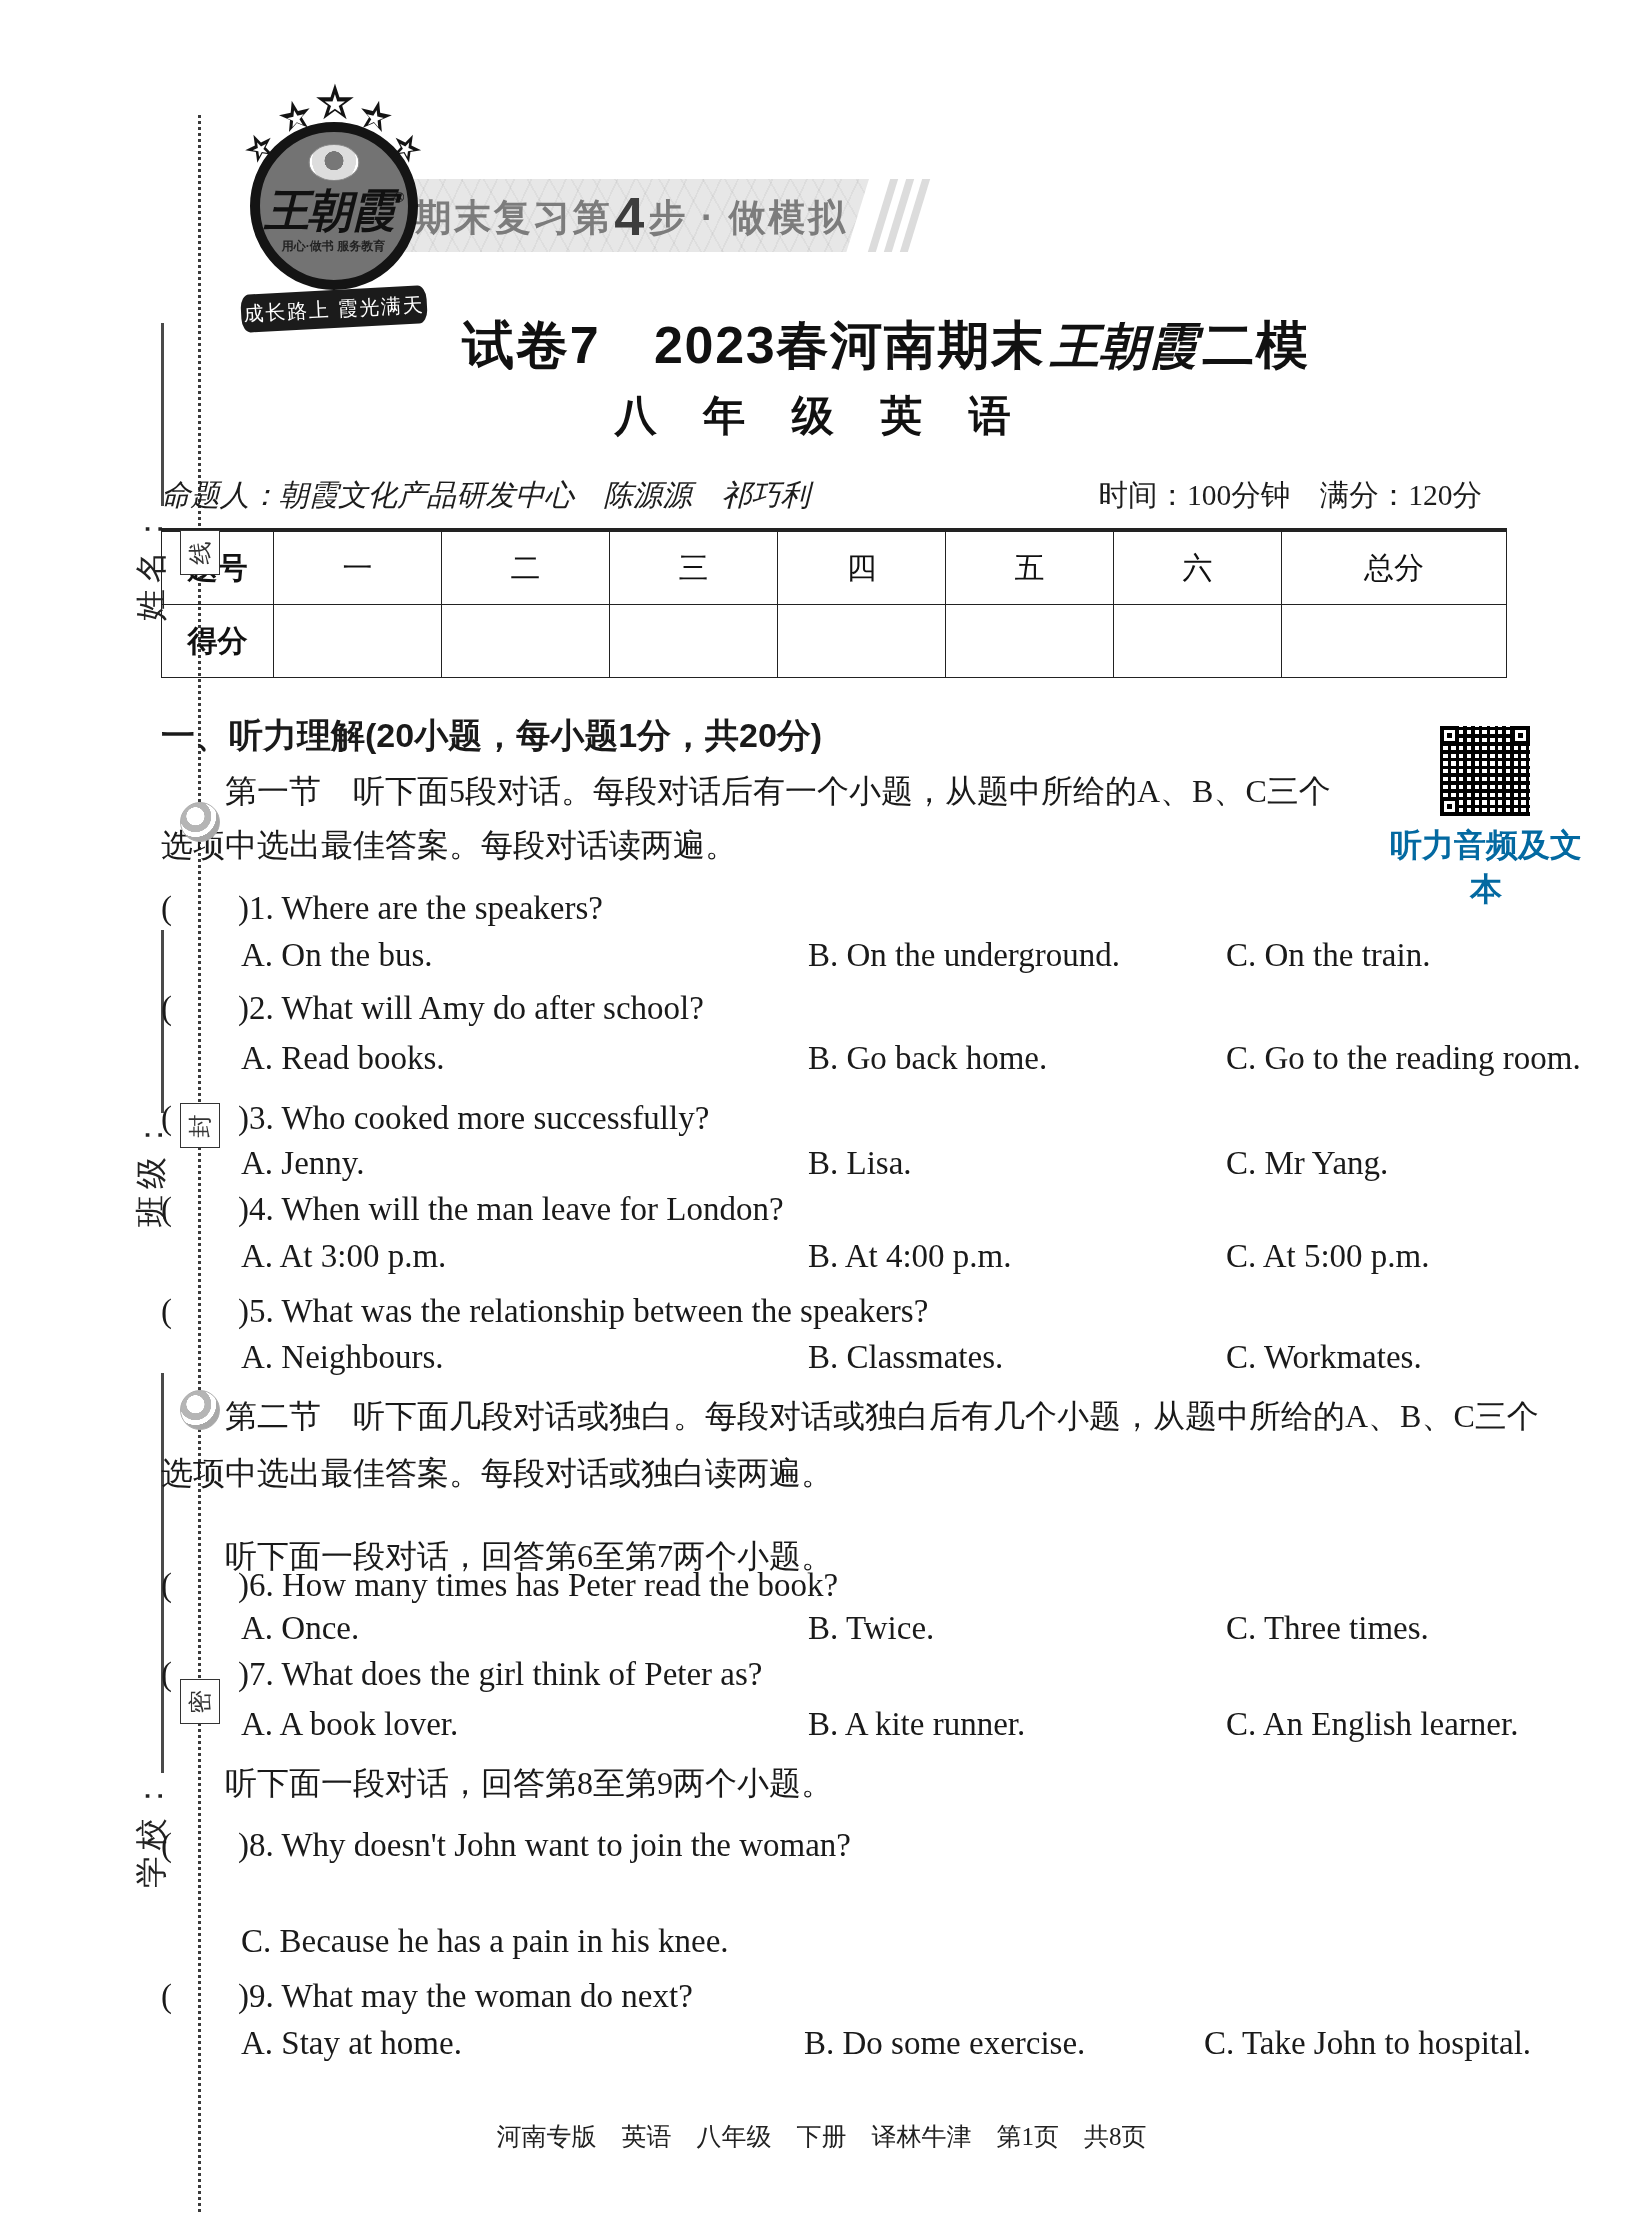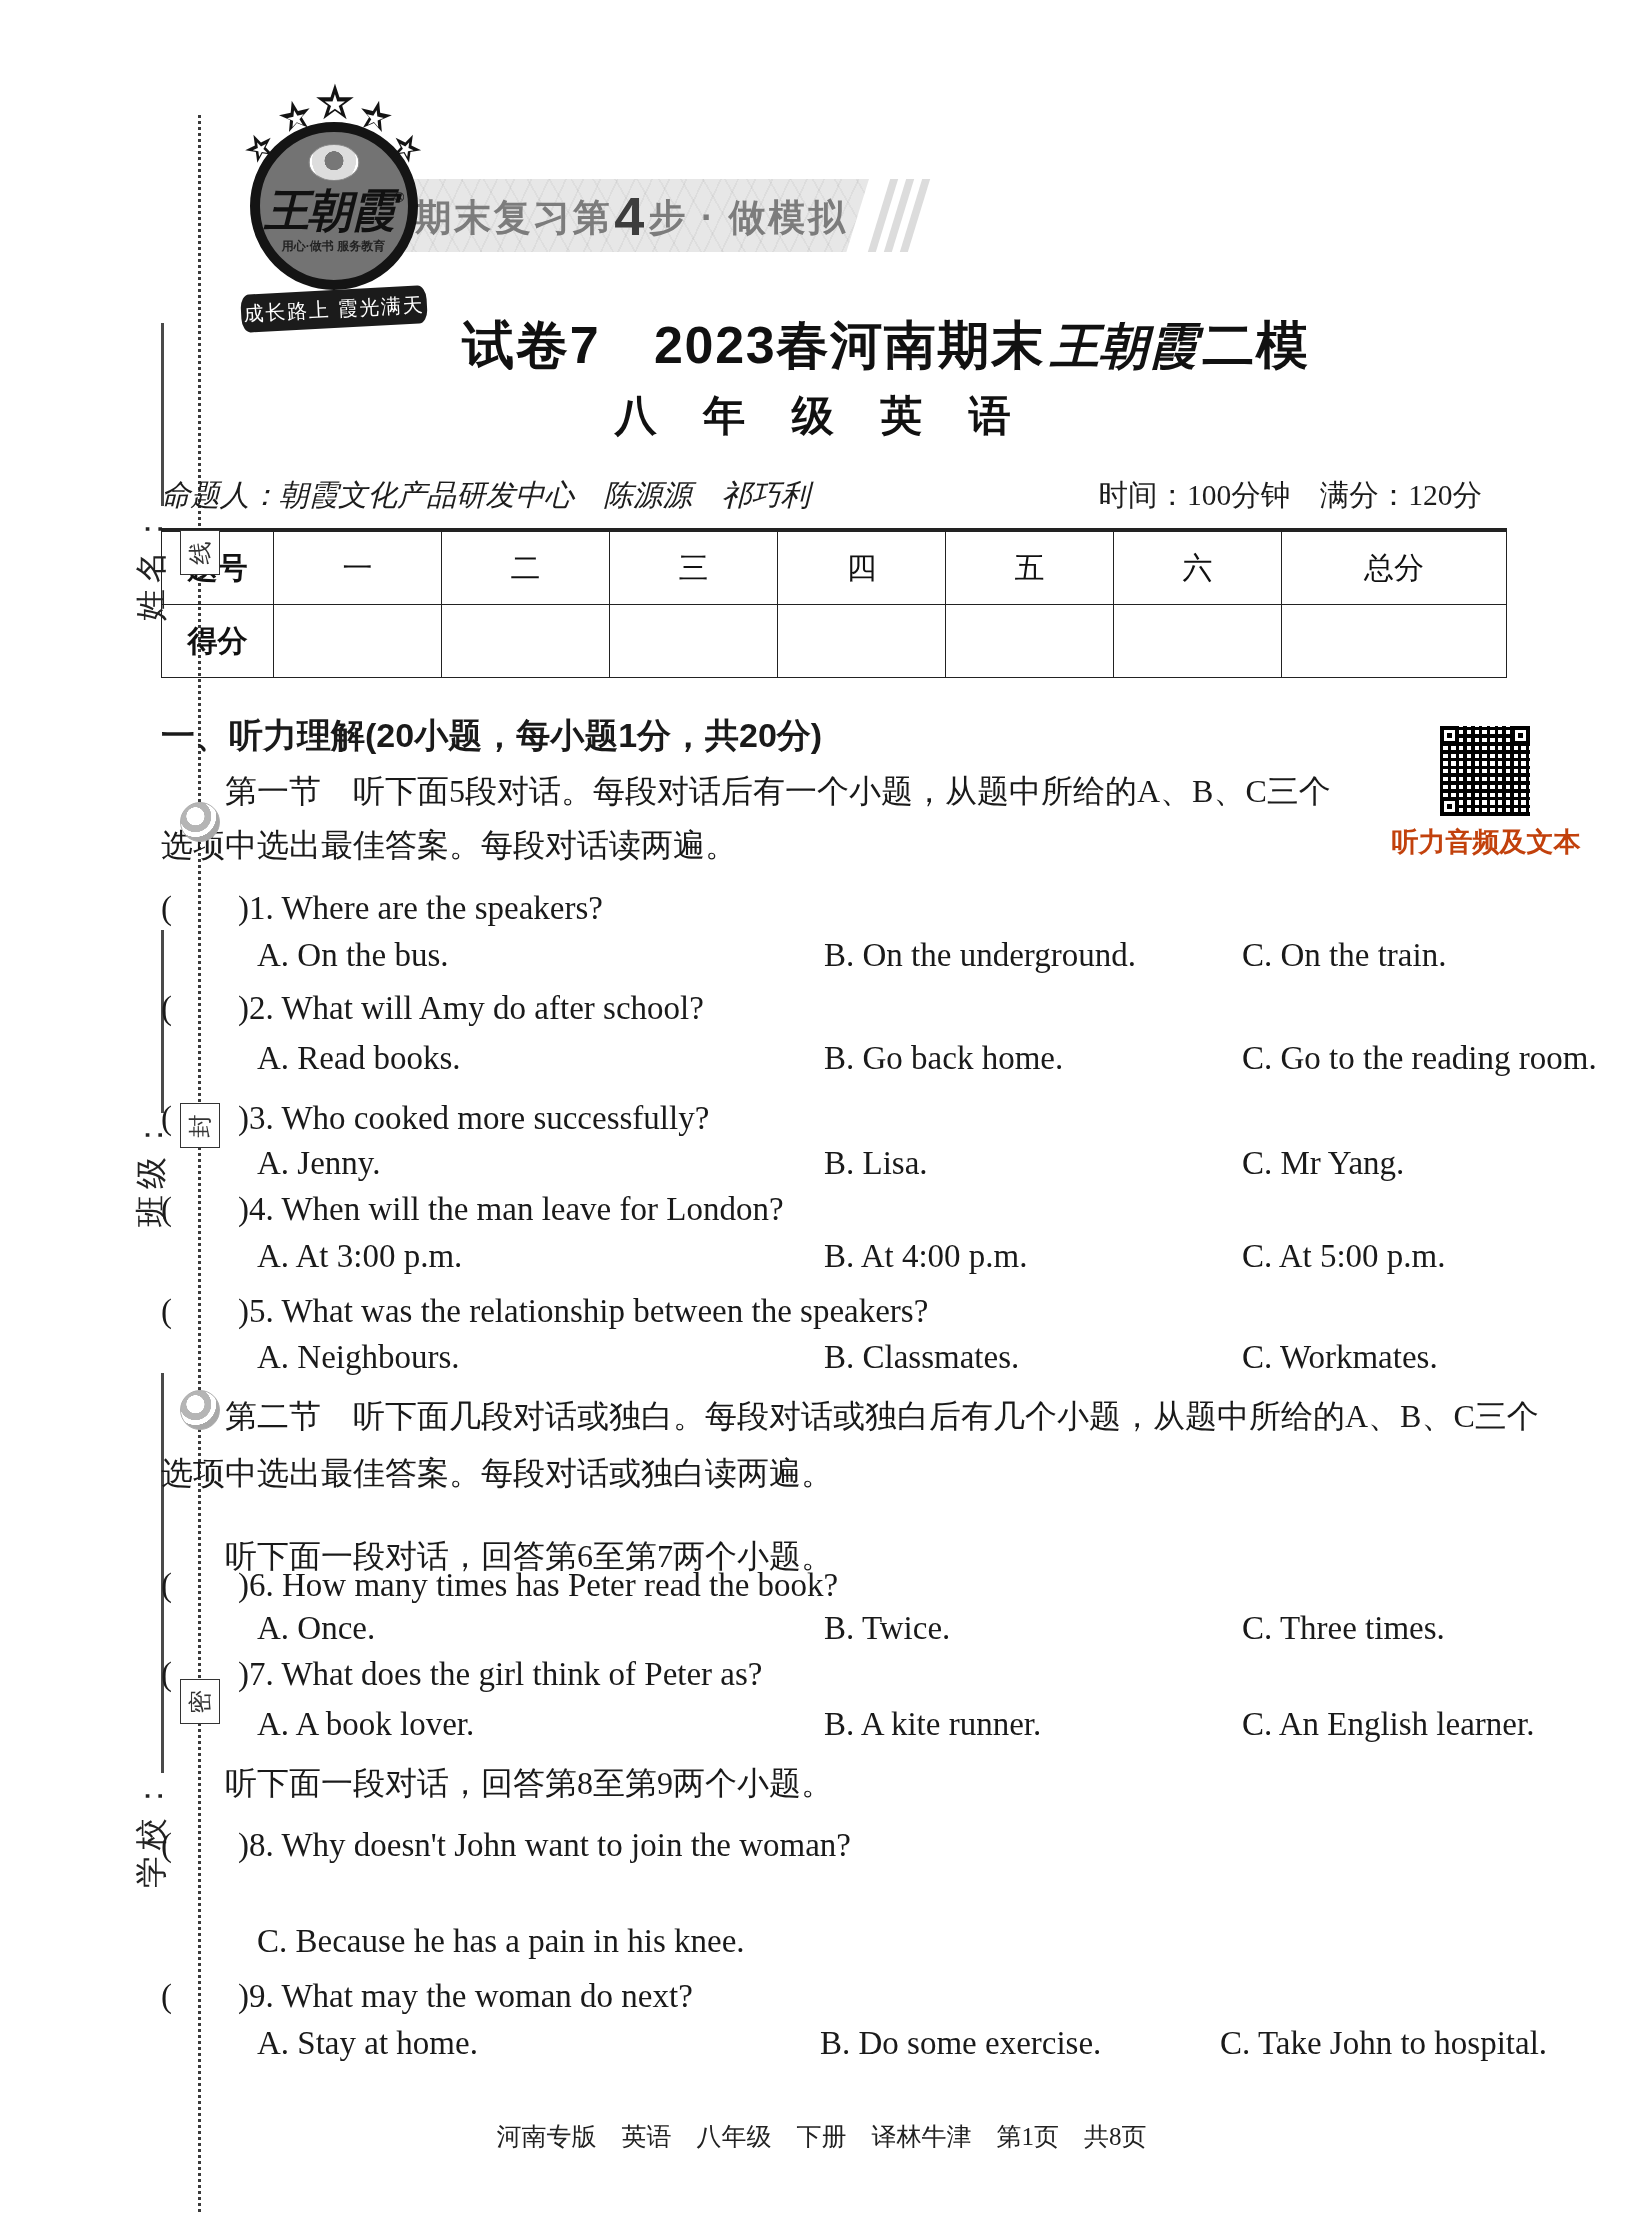--- a/index.html
+++ b/index.html
@@ -70,29 +70,29 @@
                   font-family:"Liberation Sans",sans-serif;color:#111;}
   .score-table tr:first-child td{border-top:4.3px solid #222;}
   .score-table td:first-child{font-weight:700;}
 
   
   .qr{position:absolute;left:1440px;top:726px;width:90px;height:90px;background:#fff;
       background-image:repeating-linear-gradient(0deg,#000 0 3.5px,transparent 3.5px 7.8px),
                        repeating-linear-gradient(90deg,#000 0 3.5px,rgba(255,255,255,.92) 3.5px 7.8px);}
   .finder{position:absolute;width:19px;height:19px;border:4.3px solid #000;background:#fff;box-sizing:border-box;}
   .finder::after{content:"";position:absolute;left:2.6px;top:2.6px;width:5.2px;height:5.2px;background:#000;}
-  .qr-caption{position:absolute;left:1388px;top:824px;width:196px;text-align:center;font-size:27px;
-              font-family:"Liberation Sans",sans-serif;font-weight:700;color:#c2410c;}
+  .qr-caption{position:absolute;left:1388px;top:824px;width:196px;text-align:center;font-size:32px;
+              font-family:"Liberation Sans",sans-serif;font-weight:700;color:#0369a1;}
 
   
   .line{position:absolute;left:161px;width:1321px;height:45px;font-size:33px;white-space:nowrap;}
   .cn{font-size:32px;}
   .indent{padding-left:64px;}
   .heading{font-family:"Liberation Sans",sans-serif;font-weight:700;font-size:34px;}
-  .opt{position:absolute;top:0;margin-left:16px;}
+  .opt{position:absolute;top:0;}
   .oA{left:80px;} .oB{left:647px;} .oC{left:1065px;} .oB8{left:763px;}
   .footer{position:absolute;left:161px;top:2120px;width:1321px;text-align:center;font-size:25px;color:#222;}
 </style>
 </head>
 <body>
 
 <div class="page">
 
   <div class="dotline"></div>
 

